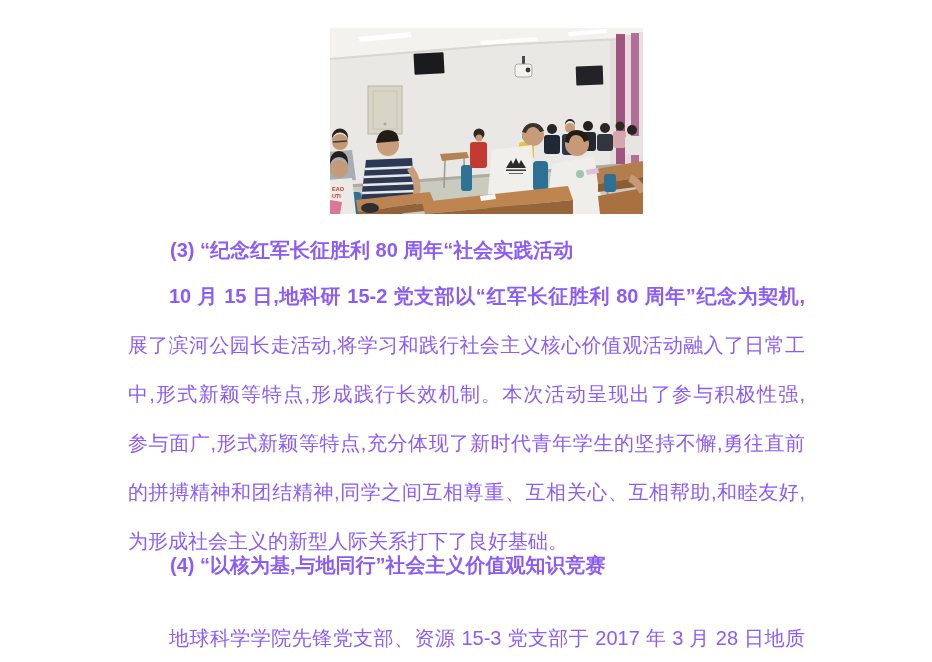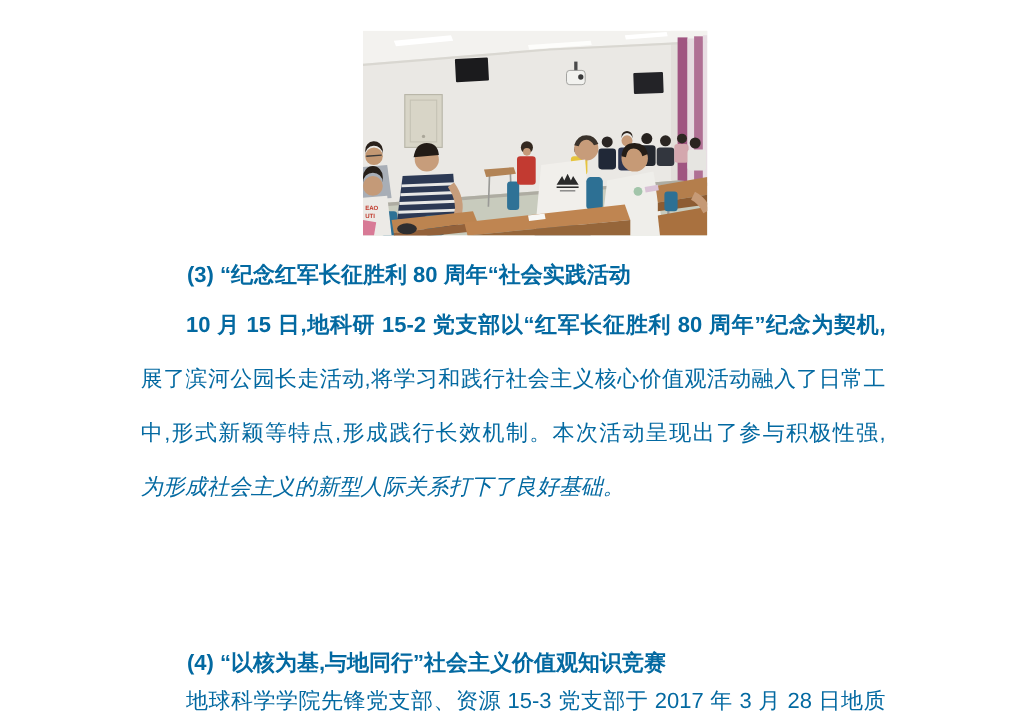--- a/index.html
+++ b/index.html
@@ -1,36 +1,36 @@
 <!DOCTYPE html>
 <html><head>
 <meta charset="utf-8">
 <style>
   html,body { margin:0; padding:0; background:#ffffff; }
   .page {
     position:relative; width:932px; height:662px; background:#ffffff;
-    font-family:"Liberation Sans", sans-serif; color:#0369a1; overflow:hidden;
+    font-family:"Liberation Sans", sans-serif; color:#8b5cf6; overflow:hidden;
   }
   .photo {
     position:absolute; left:330px; top:28px; width:313px; height:186px; margin:0;
   }
   .photo svg { display:block; width:100%; height:100%; }
   .heading {
     position:absolute; left:128px; width:635px; height:49px; line-height:49px;
     padding-left:42px; margin:0; font-size:20px; font-weight:bold; white-space:nowrap; overflow:hidden;
   }
   .h3a { top:226px; }
-  .h3b { top:579px; }
+  .h3b { top:541px; }
   .para { position:absolute; left:128px; top:272px; width:677px; }
   .para-line {
     height:49px; line-height:49px; font-size:20px;
     text-align:justify; text-align-last:justify; overflow:hidden;
   }
   .para-line.first { text-indent:41px;font-weight:bold; }
-  .para-line.last  { text-align-last:left;font-style:italic; }
+  .para-line.last  { text-align-last:left; }
   .para-tail {
     position:absolute; left:128px; top:614px; width:677px; height:49px; line-height:49px;
     font-size:20px; text-indent:41px; text-align:justify; text-align-last:justify; overflow:hidden;
   }
 </style>
 </head>
 <body>
 
 <div class="page">
 
@@ -139,20 +139,22 @@
       <polygon points="0,172 12,174 10,186 0,186" fill="#d87a96"></polygon>
     </svg>
   </figure>
 
   <h3 class="heading h3a">(3) “纪念红军长征胜利 80 周年“社会实践活动</h3>
 
   <div class="para">
       <div class="para-line first">10 月 15 日,地科研 15-2 党支部以“红军长征胜利 80 周年”纪念为契机,开</div>
       <div class="para-line">展了滨河公园长走活动,将学习和践行社会主义核心价值观活动融入了日常工作</div>
       <div class="para-line">中,形式新颖等特点,形成践行长效机制。本次活动呈现出了参与积极性强,</div>
+      <div class="para-line">参与面广,形式新颖等特点,充分体现了新时代青年学生的坚持不懈,勇往直前</div>
+      <div class="para-line">的拼搏精神和团结精神,同学之间互相尊重、互相关心、互相帮助,和睦友好,</div>
       <div class="para-line last">为形成社会主义的新型人际关系打下了良好基础。</div>
     </div>
 
   <h3 class="heading h3b">(4) “以核为基,与地同行”社会主义价值观知识竞赛</h3>
 
   <div class="para-tail">地球科学学院先锋党支部、资源 15-3 党支部于 2017 年 3 月 28 日地质楼内</div>
 
 </div>
 
 </body></html>

